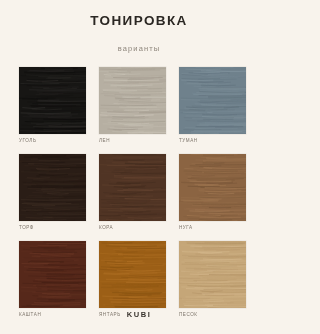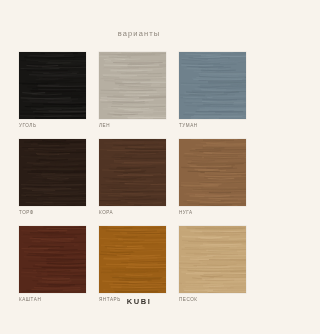--- a/index.html
+++ b/index.html
@@ -75,37 +75,38 @@
     letter-spacing: 0.55px;
     color: #7d756b;
     text-transform: uppercase;
     white-space: nowrap;
     font-family: "Liberation Sans", sans-serif;
   }
   .footer {
     position: absolute;
     left: 0;
     right: 0;
-    bottom: 28px;
+    bottom: 15px;
     text-align: center;
   }
   .brand {
     font-size: 7.5px;
     font-weight: bold;
     letter-spacing: 1.6px;
     color: #3a352f;
     font-family: "Liberation Sans", sans-serif;
   }
 </style>
 </head>
 <body style="background: rgb(248, 243, 236);">
 
 <div class="poster" style="background: rgb(248, 243, 236);">
 
   <div class="header">
+    <div class="title" style="color: rgb(43, 39, 35);">ТОНИРОВКА</div>
     <div class="subtitle" style="color: rgb(142, 134, 124);">варианты</div>
   </div>
 
   <div class="grid">
       <div class="cell">
         <div class="swatch" style="background: rgb(23, 22, 20);">
           <div class="grain"><svg width="67" height="67" viewBox="0 0 67 67" preserveAspectRatio="none">
               <path d="M19.85 0.13 Q35.83 1.98 51.82 0.13" stroke="#343230" stroke-width="0.77" fill="none" opacity="0.33"></path>
               <path d="M21.69 1.16 Q40.24 2.54 58.78 1.16" stroke="#0b0a09" stroke-width="0.97" fill="none" opacity="0.56"></path>
               <path d="M26.05 1.87 Q39.90 2.70 53.75 1.87" stroke="#343230" stroke-width="0.69" fill="none" opacity="0.47"></path>

